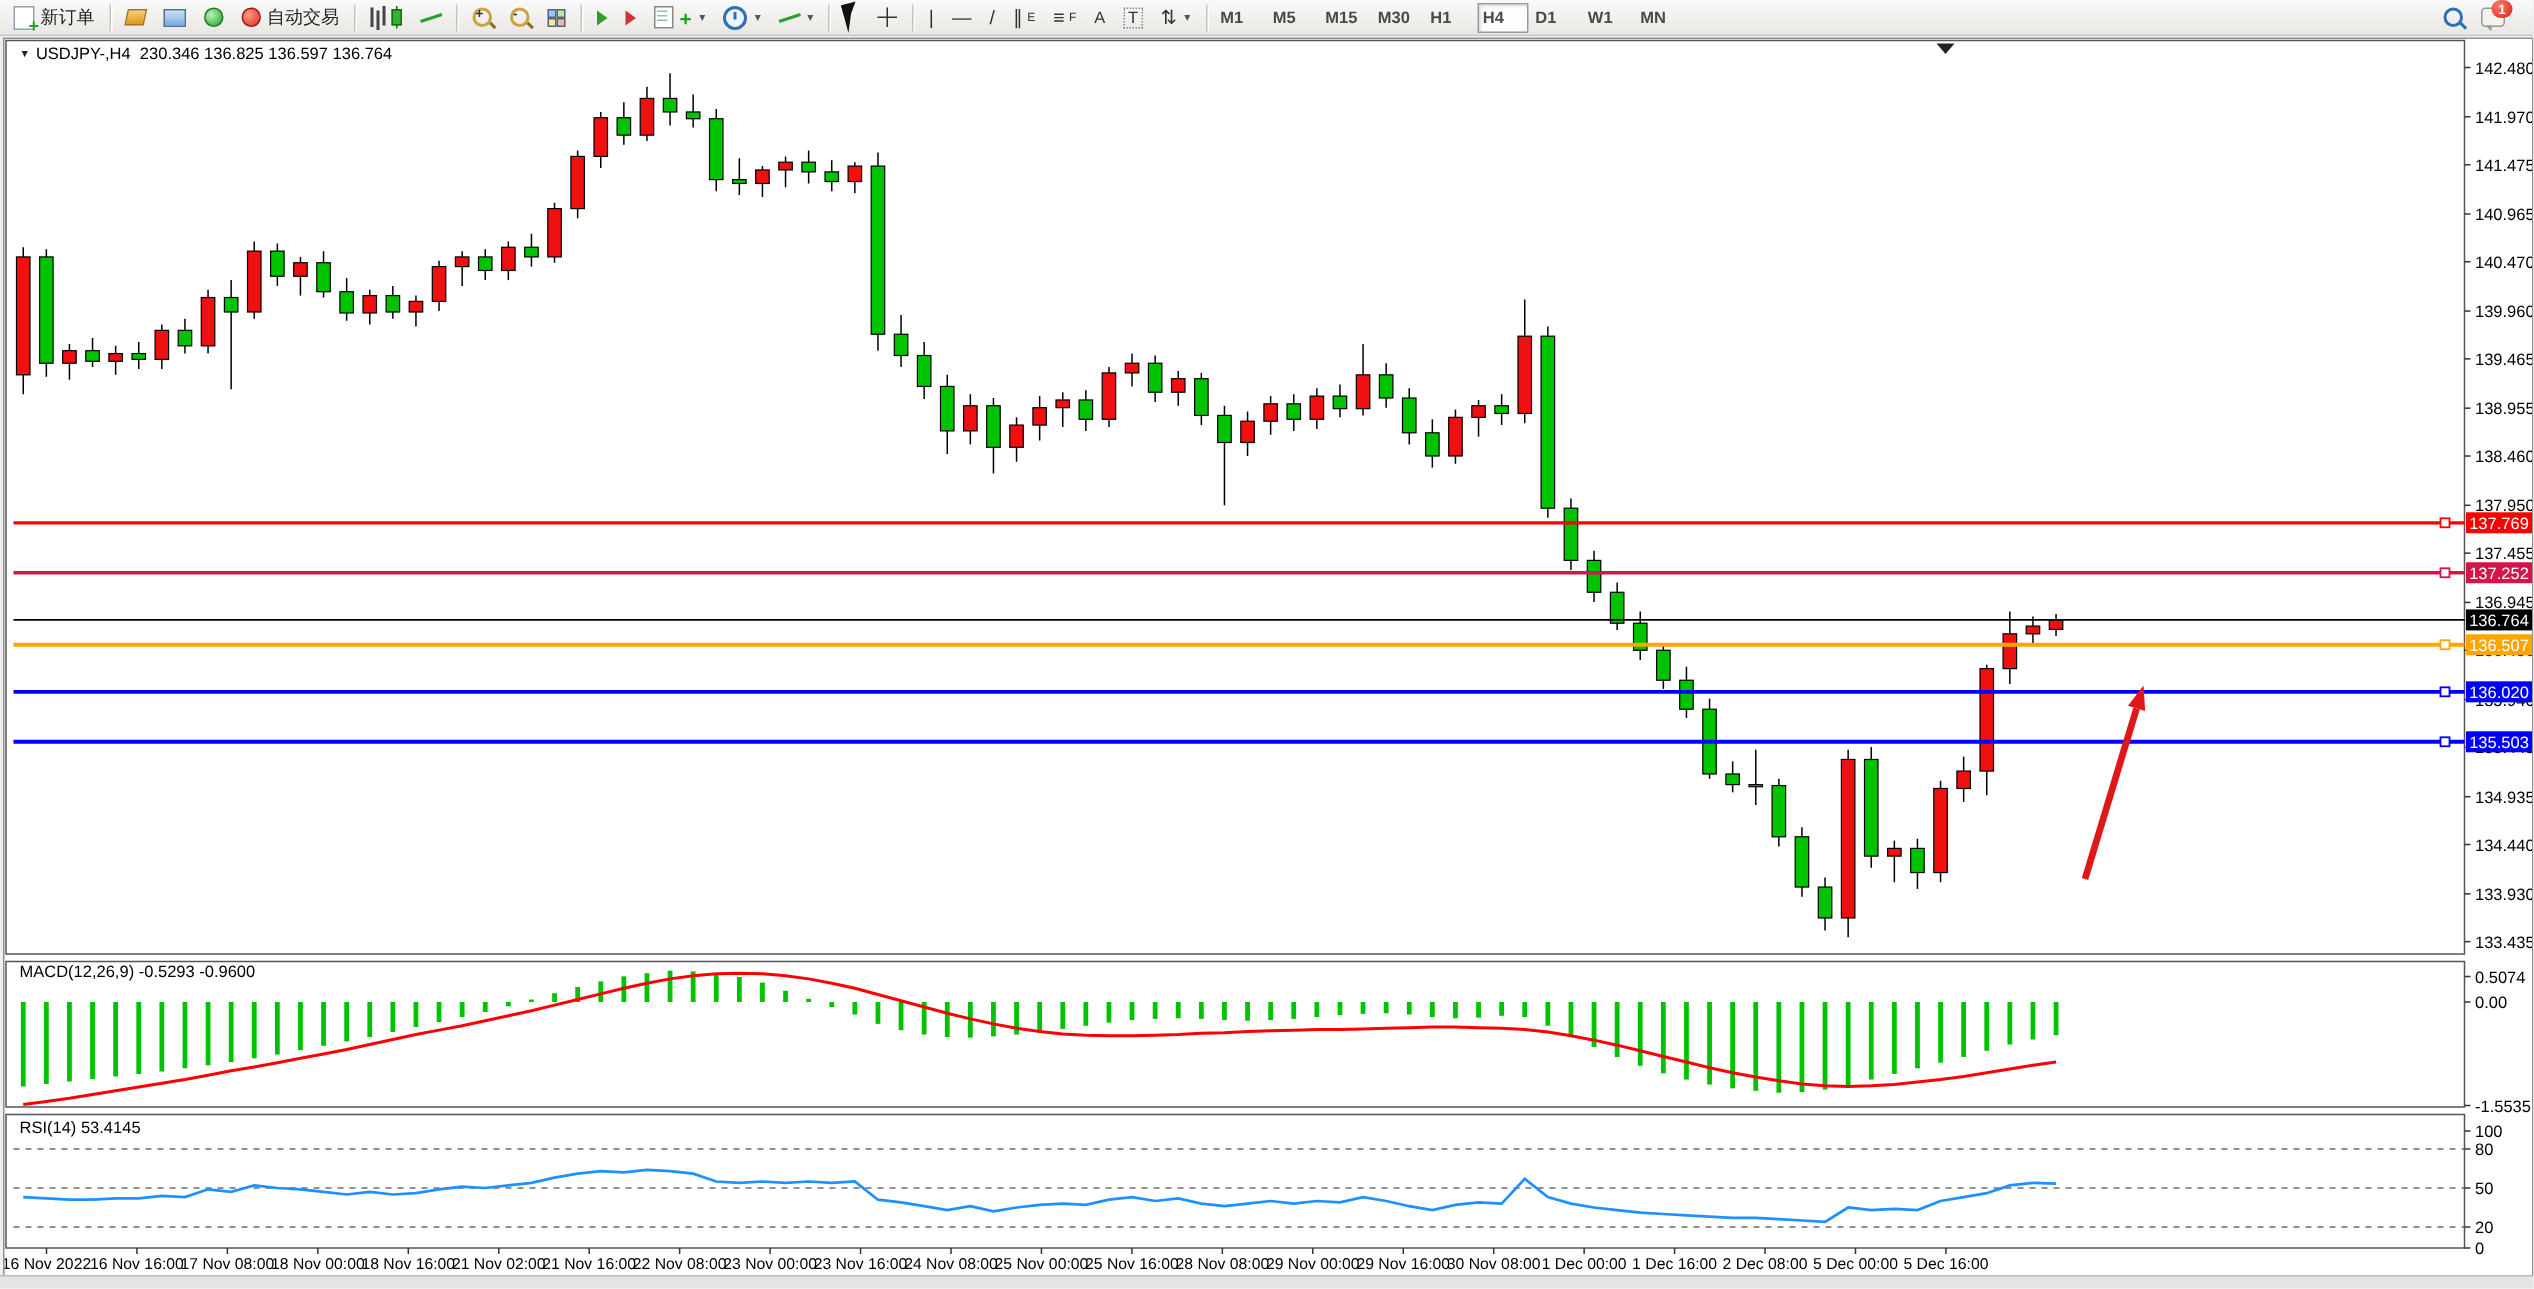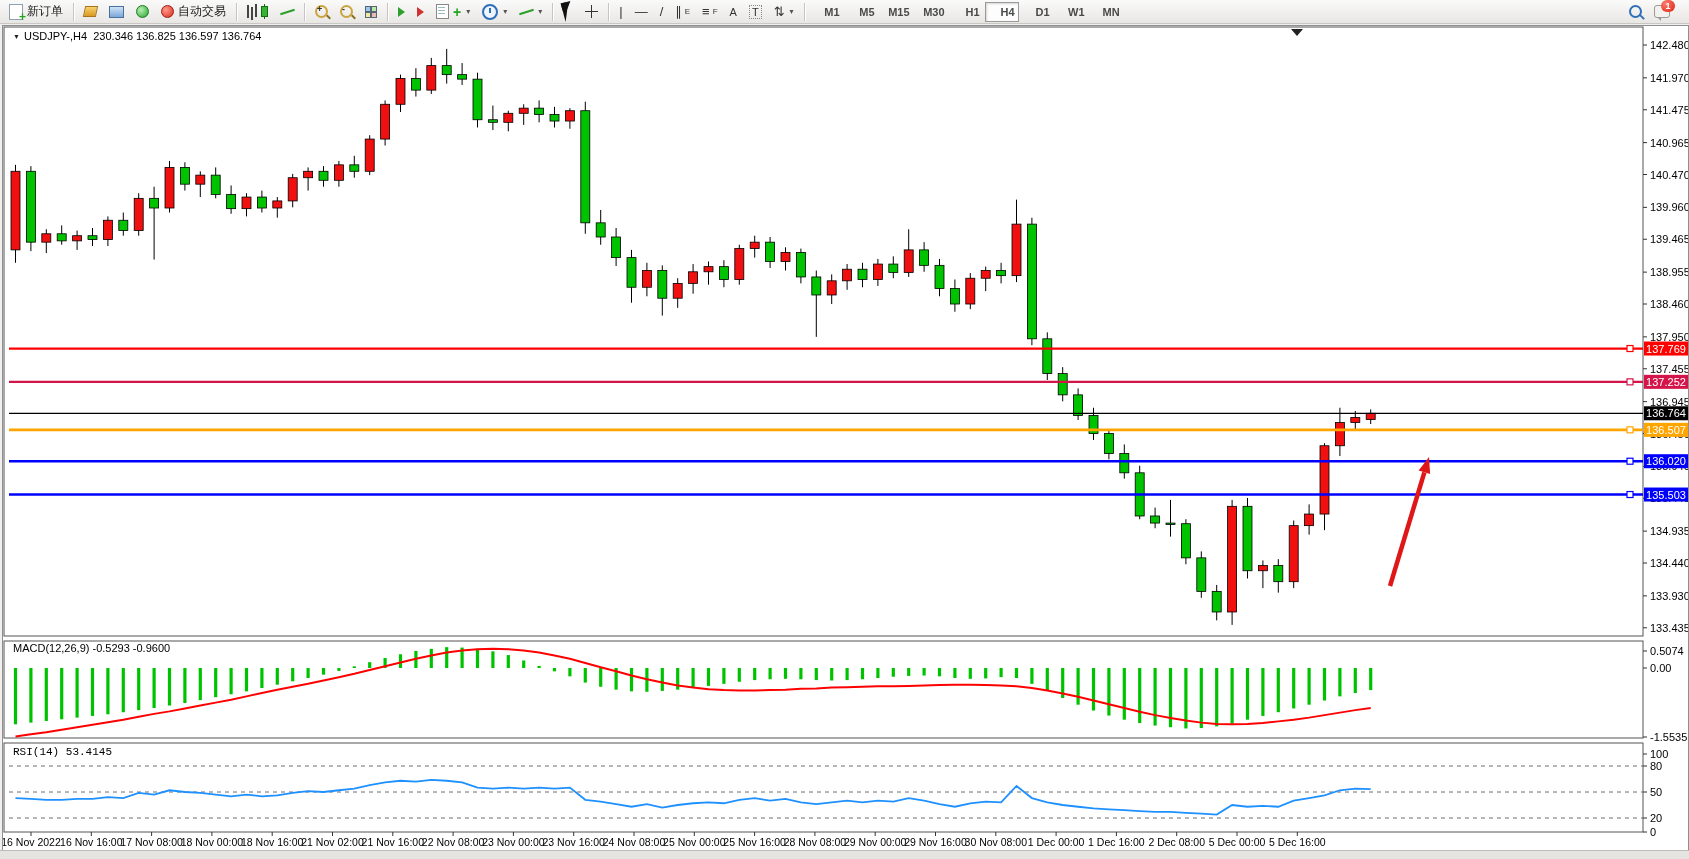--- a/index.html
+++ b/index.html
@@ -6,21 +6,21 @@
   #root{position:relative;width:1689px;height:859px;overflow:hidden;
         font-family:"Liberation Sans",sans-serif;background:#f1f0ee;}
   
   #toolbar{position:absolute;left:0;top:0;width:1689px;height:24px;
     background:linear-gradient(#fafafa,#e9e7e4);border-bottom:1px solid #c9c7c4;
     display:flex;align-items:center;padding:10px 4px;box-sizing:border-box;gap:2px;}
   .tbtn{display:flex;align-items:center;gap:4px;height:20px;padding:0 4px;border:1px solid transparent;
     border-radius:2px;font-size:12px;color:#222;cursor:default;white-space:nowrap;}
   .tsep{width:1px;height:18px;background:#c6c4c1;margin:0 3px;box-shadow:1px 0 0 #fff;}
   .caret{font-size:8px;color:#555;margin-left:1px;}
-  .tfbtn{height:18px;min-width:26px;text-align:right;font-size:11px;font-weight:bold;color:#4a4a4a;
+  .tfbtn{height:18px;min-width:26px;text-align:left;font-size:11px;font-weight:bold;color:#4a4a4a;
     border:1px solid transparent;padding:0 3px;line-height:18px;}
   .tfbtn.pressed{background:#fdfdfd;border:1px solid #9a9a9a;box-shadow:inset 1px 1px 2px #d7d5d2;}
   .spacer{flex:1;}
   
   .ic{display:inline-block;position:relative;}
   .ic-doc{width:12px;height:14px;background:#fff;border:1px solid #8fa0b0;}
   .ic-doc::after{content:"+";position:absolute;right:-4px;bottom:-5px;color:#1fa51f;font-weight:bold;font-size:12px;}
   .ic-gold{width:11px;height:9px;background:linear-gradient(#f7d26b,#d99a22);border:1px solid #a5741a;transform:skewX(-12deg);}
   .ic-mon{width:13px;height:10px;background:linear-gradient(#cfe3f7,#7aa7d8);border:1px solid #49719c;}
   .ic-sig{width:11px;height:11px;border-radius:50%;background:radial-gradient(circle at 35% 35%,#b7f0b7,#27a327);border:1px solid #1d7c1d;}
@@ -57,21 +57,21 @@
   .ic-chat::after{content:"";position:absolute;left:2px;bottom:-4px;border-left:4px solid transparent;border-right:0 solid transparent;border-top:4px solid #999;}
   .badge{position:absolute;right:-6px;top:-6px;min-width:12px;height:12px;border-radius:7px;background:radial-gradient(circle at 35% 30%,#ff7d6e,#dd1f10);
     color:#fff;font-size:9px;font-weight:bold;text-align:center;line-height:12px;padding:0 1px;}
   
   #chartwin{position:absolute;left:2px;top:25px;width:1685px;height:824px;background:#fff;border:1px solid #8f8f8f;}
   #chartsvg{position:absolute;left:0;top:0;}
   .overlay{position:absolute;font-size:11px;color:#000;white-space:nowrap;}
   #titleline{left:10px;top:4px;}
   #titleline .tri{font-size:7px;color:#222;margin-right:4px;vertical-align:1px;}
   #macdlabel{left:10px;top:616px;}
-  #rsilabel{left:10px;top:720px;font-family:Liberation Mono, monospace;}
+  #rsilabel{left:10px;top:720px;}
   #statusbar{position:absolute;left:0;top:850px;width:1689px;height:9px;background:#e6e4e1;border-top:1px solid #bdbbb8;}
 </style>
 </head>
 <body>
 <div id="root">
 
 <div id="toolbar">
   <div class="tbtn">
     <span class="ic ic-doc"></span>
     <span>新订单</span>

